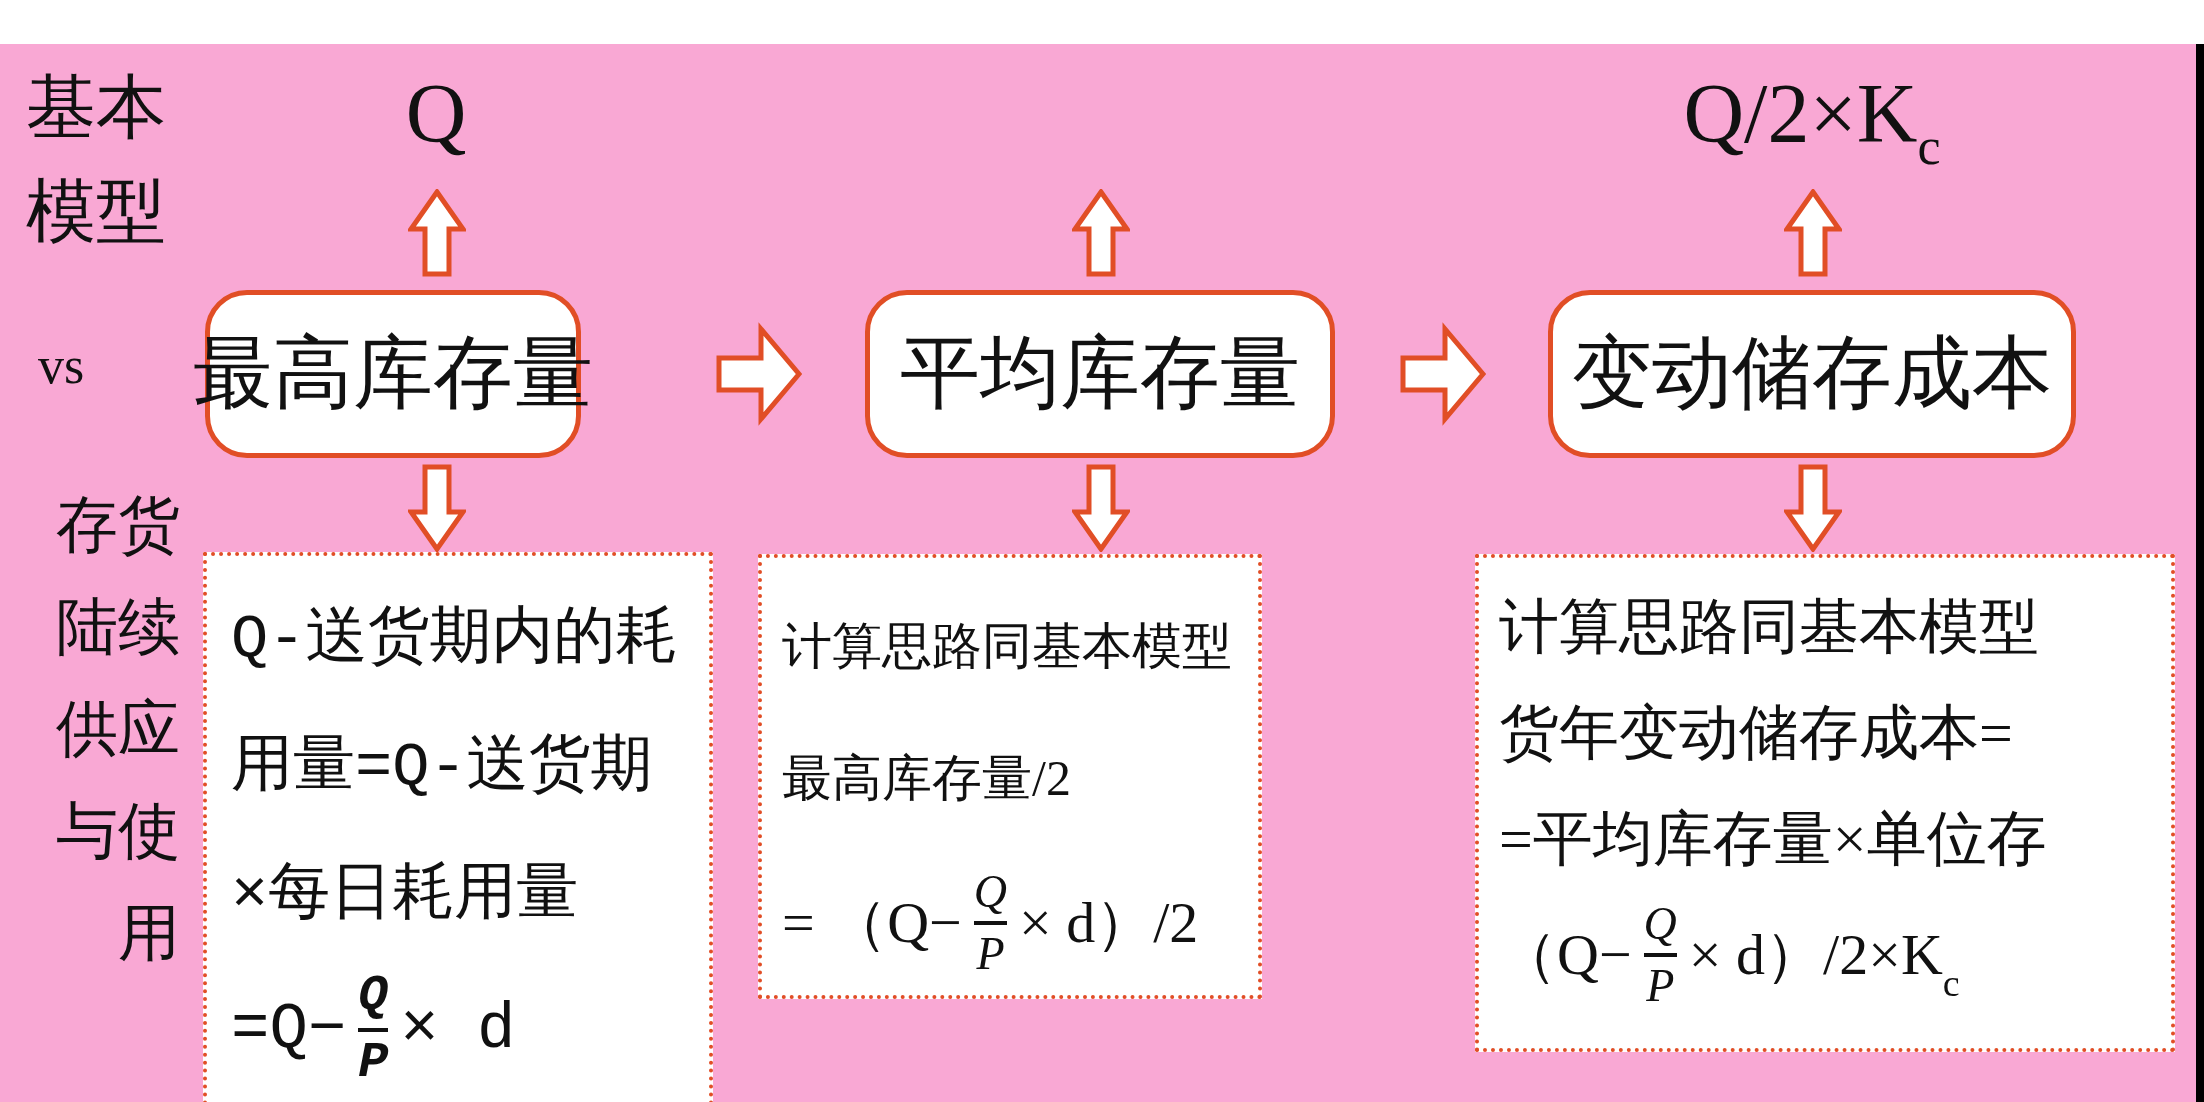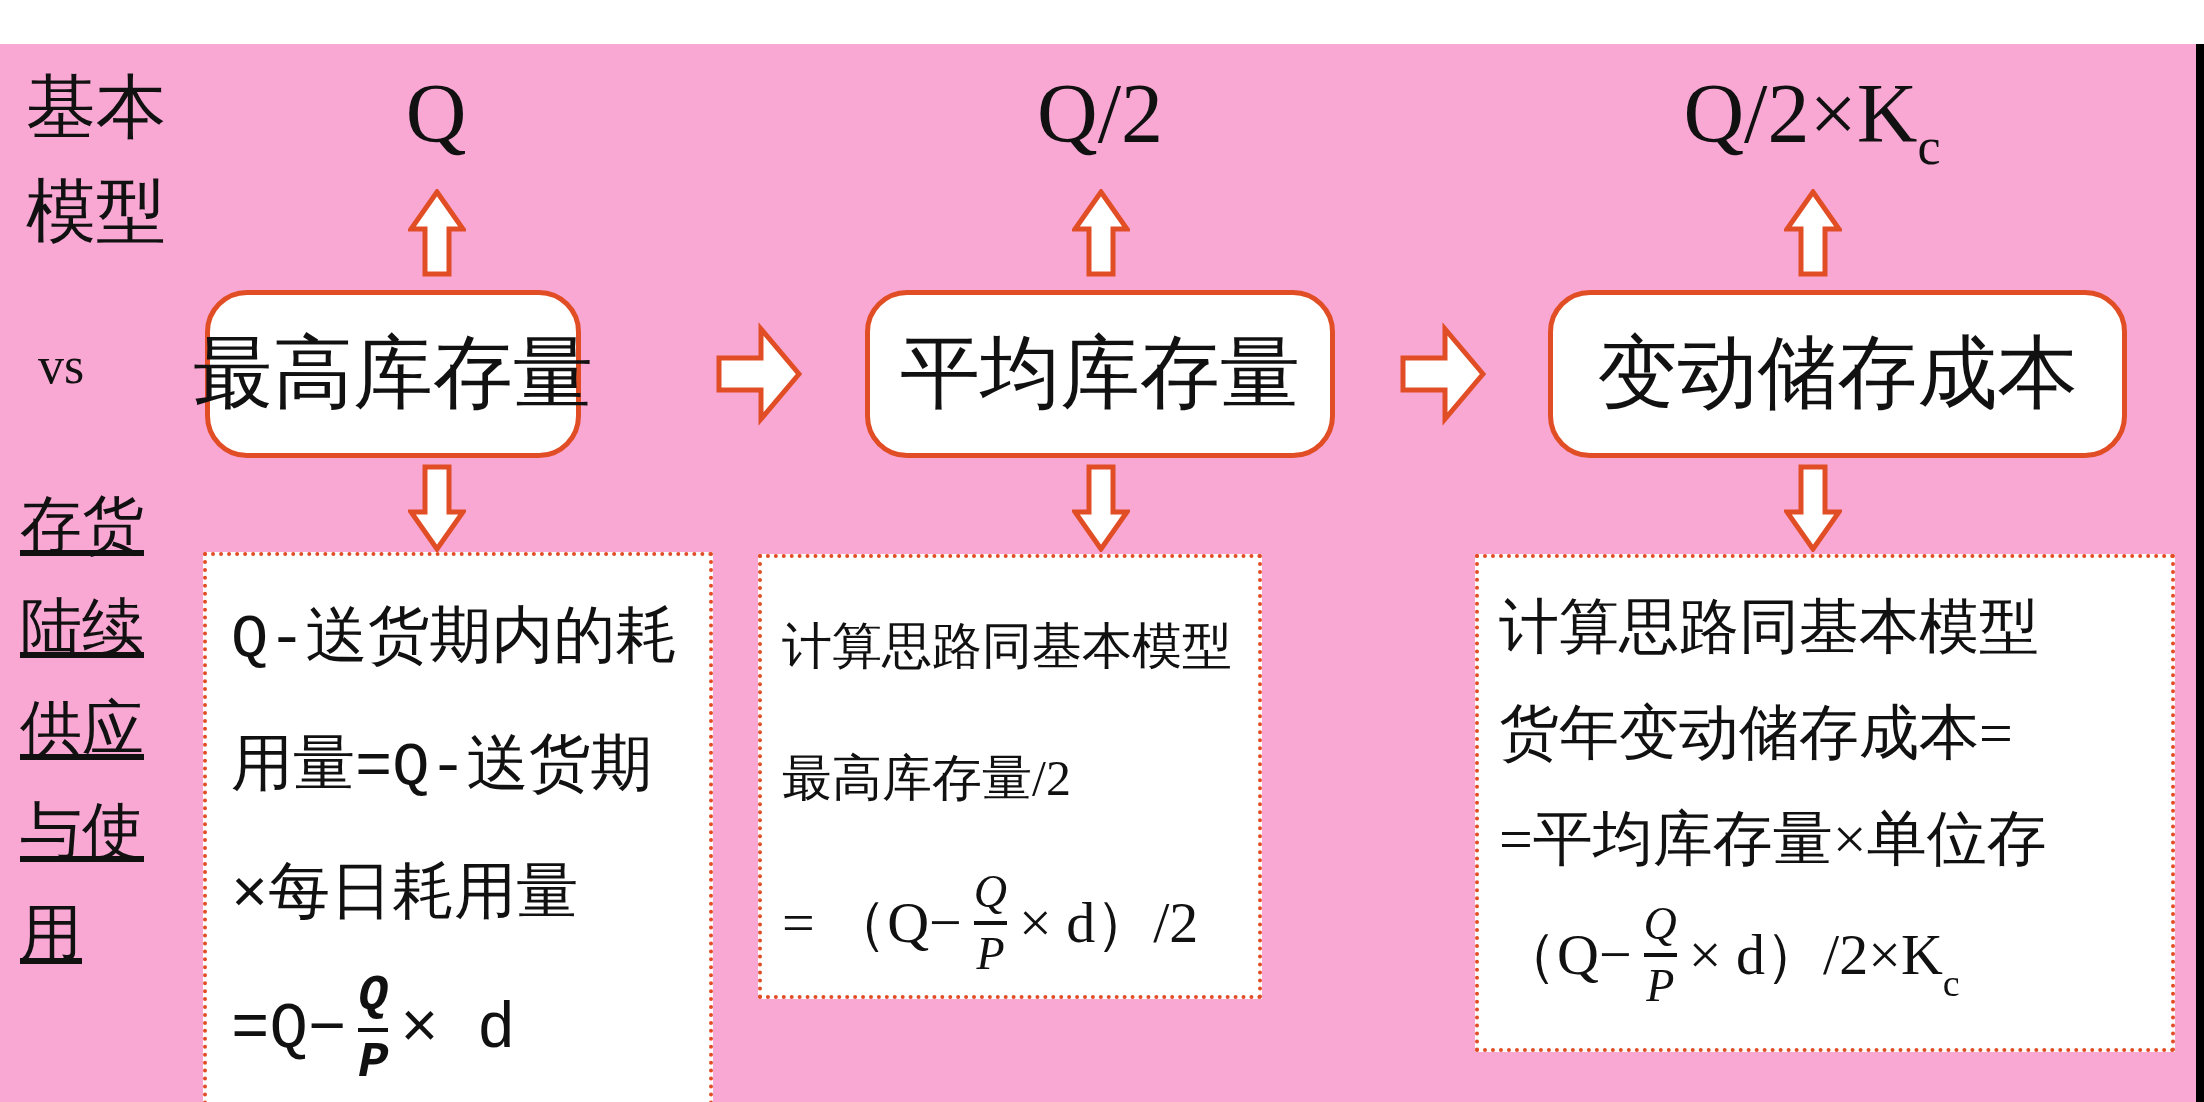--- a/index.html
+++ b/index.html
@@ -4,22 +4,22 @@
 <style>
   html,body{margin:0;padding:0;background:#fff;}
   .stage{position:relative;width:2204px;height:1102px;background:#f9a8d4;overflow:hidden;
          font-family:"Liberation Serif","DejaVu Serif",serif;color:#111;margin-top:44px;}
   :root{--accent:#E14E26;--ink:#111111;}
 
   
   .rail-top{position:absolute;left:26px;top:12px;width:160px;text-align:left;
             font-size:70px;line-height:104px;}
   .rail-vs{position:absolute;left:38px;top:292px;width:120px;text-align:left;font-size:52px;}
-  .rail-bottom{position:absolute;left:20px;top:430px;width:160px;text-align:left;
-               font-size:62px;line-height:102px;text-decoration:underline;}
+  .rail-bottom{position:absolute;left:20px;top:430px;width:160px;text-align:right;
+               font-size:62px;line-height:102px;}
 
   
   .topf{position:absolute;top:22px;text-align:center;font-size:84px;line-height:96px;white-space:nowrap;}
   .topf.f0{left:336px;width:200px;}
   .topf.f1{left:990px;width:220px;}
   .topf.f2{left:1622px;width:380px;}
   .subc{font-size:52px;vertical-align:-22px;}
 
   
   .arr{position:absolute;}
@@ -27,21 +27,21 @@
   .up0{left:408px;top:145px;} .up1{left:1072px;top:145px;} .up2{left:1784px;top:145px;}
   .dn0{left:408px;top:420px;} .dn1{left:1072px;top:420px;} .dn2{left:1784px;top:420px;}
   .rt0{left:716px;top:277px;} .rt1{left:1400px;top:277px;}
 
   
   .fbox{position:absolute;top:246px;height:168px;border:5px solid var(--accent);
         border-radius:42px;display:flex;align-items:center;justify-content:center;
         font-size:80px;white-space:nowrap;background:#fff;box-sizing:border-box;}
   .b0{left:205px;width:376px;}
   .b1{left:865px;width:470px;text-align:center;}
-  .b2{left:1548px;width:579px;}
+  .b2{left:1548px;width:528px;}
 
   
   .note{position:absolute;border:4px dotted var(--accent);box-sizing:border-box;background:#fff;}
   .n0{left:203px;top:508px;width:510px;height:569px;padding:20px 0 0 24px;font-size:62px;font-family:Liberation Mono, monospace;}
   .n0 .nline{line-height:128px;}
   .n1{left:758px;top:510px;width:504px;height:445px;padding:22px 0 0 20px;font-size:50px;}
   .n1 .nline{line-height:132px;}
   .n2{left:1475px;top:510px;width:700px;height:498px;padding:16px 0 0 20px;font-size:60px;}
   .n2 .nline{line-height:106px;}
   .nline{white-space:nowrap;}
@@ -73,21 +73,20 @@
   <div class="rail-vs">vs</div>
   <div class="rail-bottom">
     <div>存货</div>
     <div>陆续</div>
     <div>供应</div>
     <div>与使</div>
     <div>用</div>
   </div>
 
   <div class="topf f0"><span>Q</span><span class="subc"></span></div>
-  <div class="topf f1"><span>Q/2</span><span class="subc"></span></div>
   <div class="topf f2"><span>Q/2×K</span><span class="subc">c</span></div>
 
   <svg class="arr up0" width="58" height="88" viewBox="0 0 58 88">
       <polygon class="arrow-shape" points="29,3 55,40 41,40 41,85 17,85 17,40 3,40"></polygon>
     </svg>
   <svg class="arr up1" width="58" height="88" viewBox="0 0 58 88">
       <polygon class="arrow-shape" points="29,3 55,40 41,40 41,85 17,85 17,40 3,40"></polygon>
     </svg>
   <svg class="arr up2" width="58" height="88" viewBox="0 0 58 88">
       <polygon class="arrow-shape" points="29,3 55,40 41,40 41,85 17,85 17,40 3,40"></polygon>

